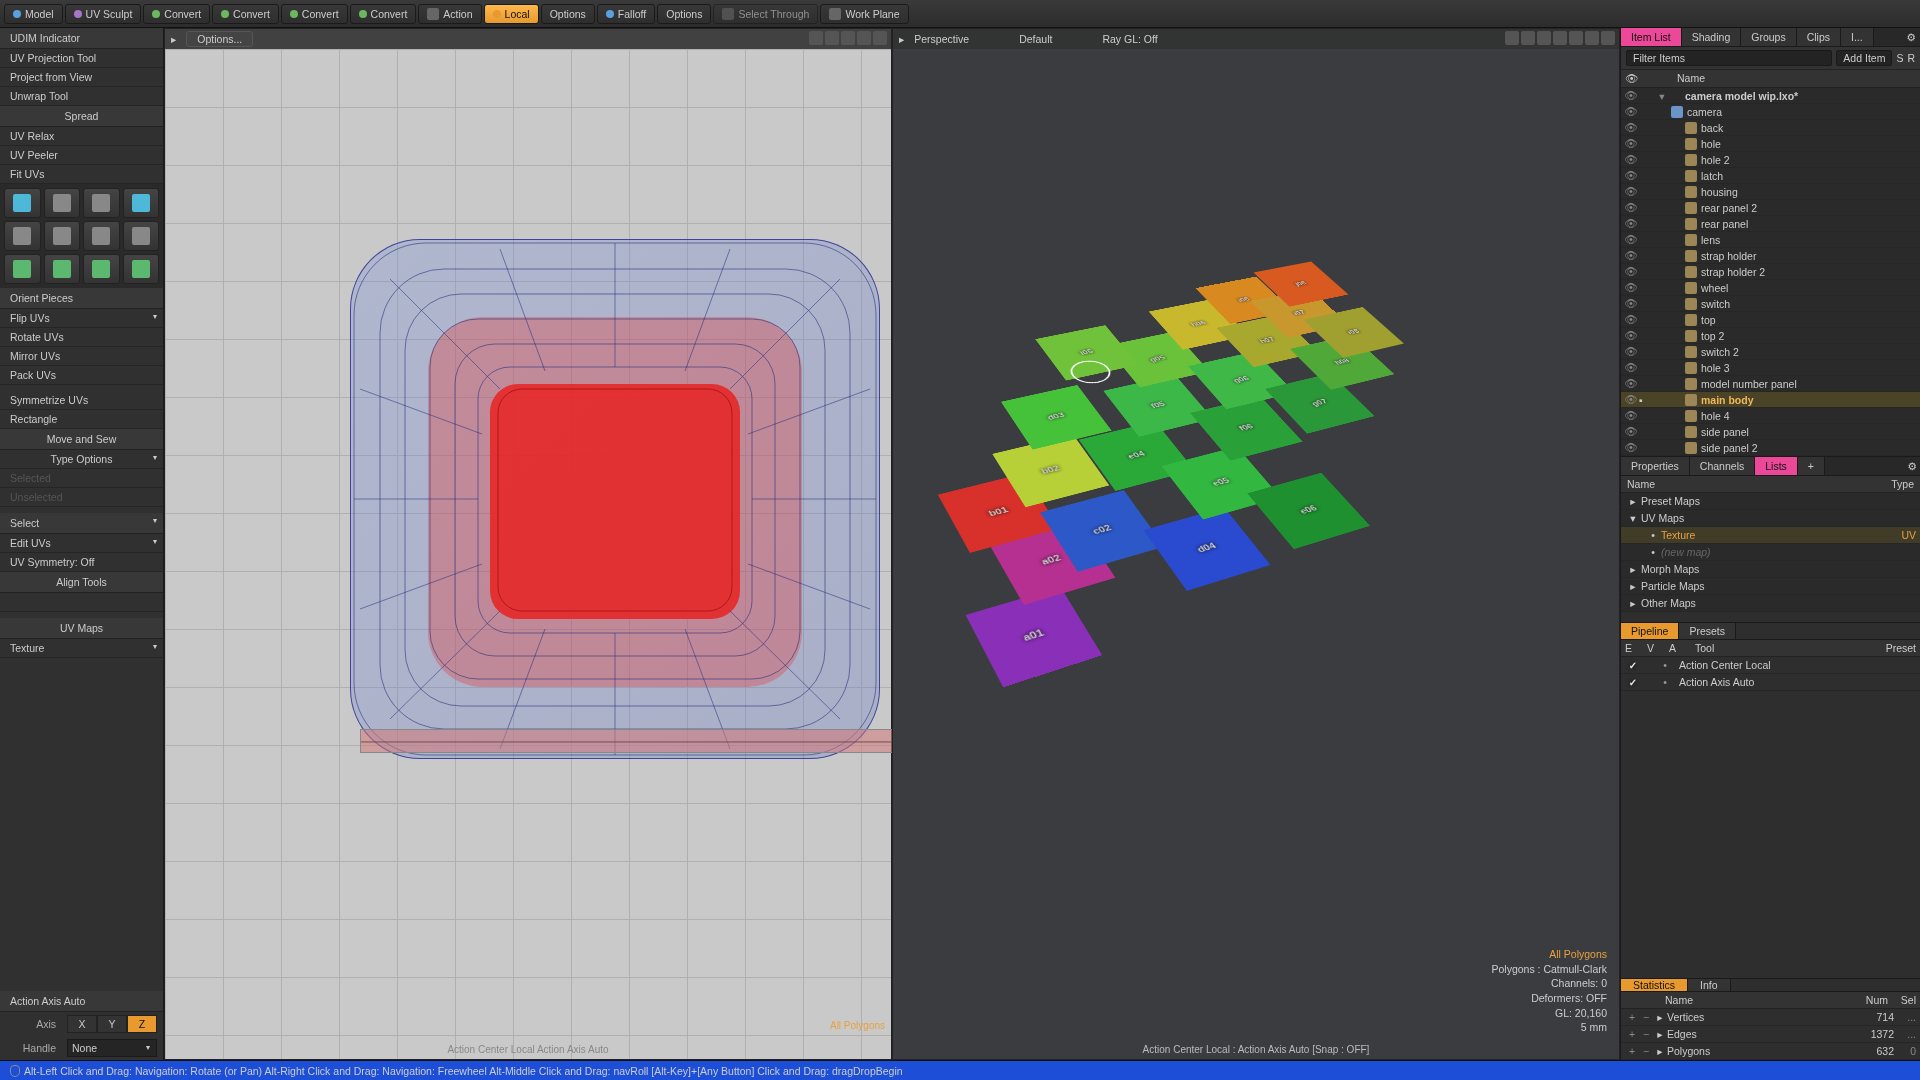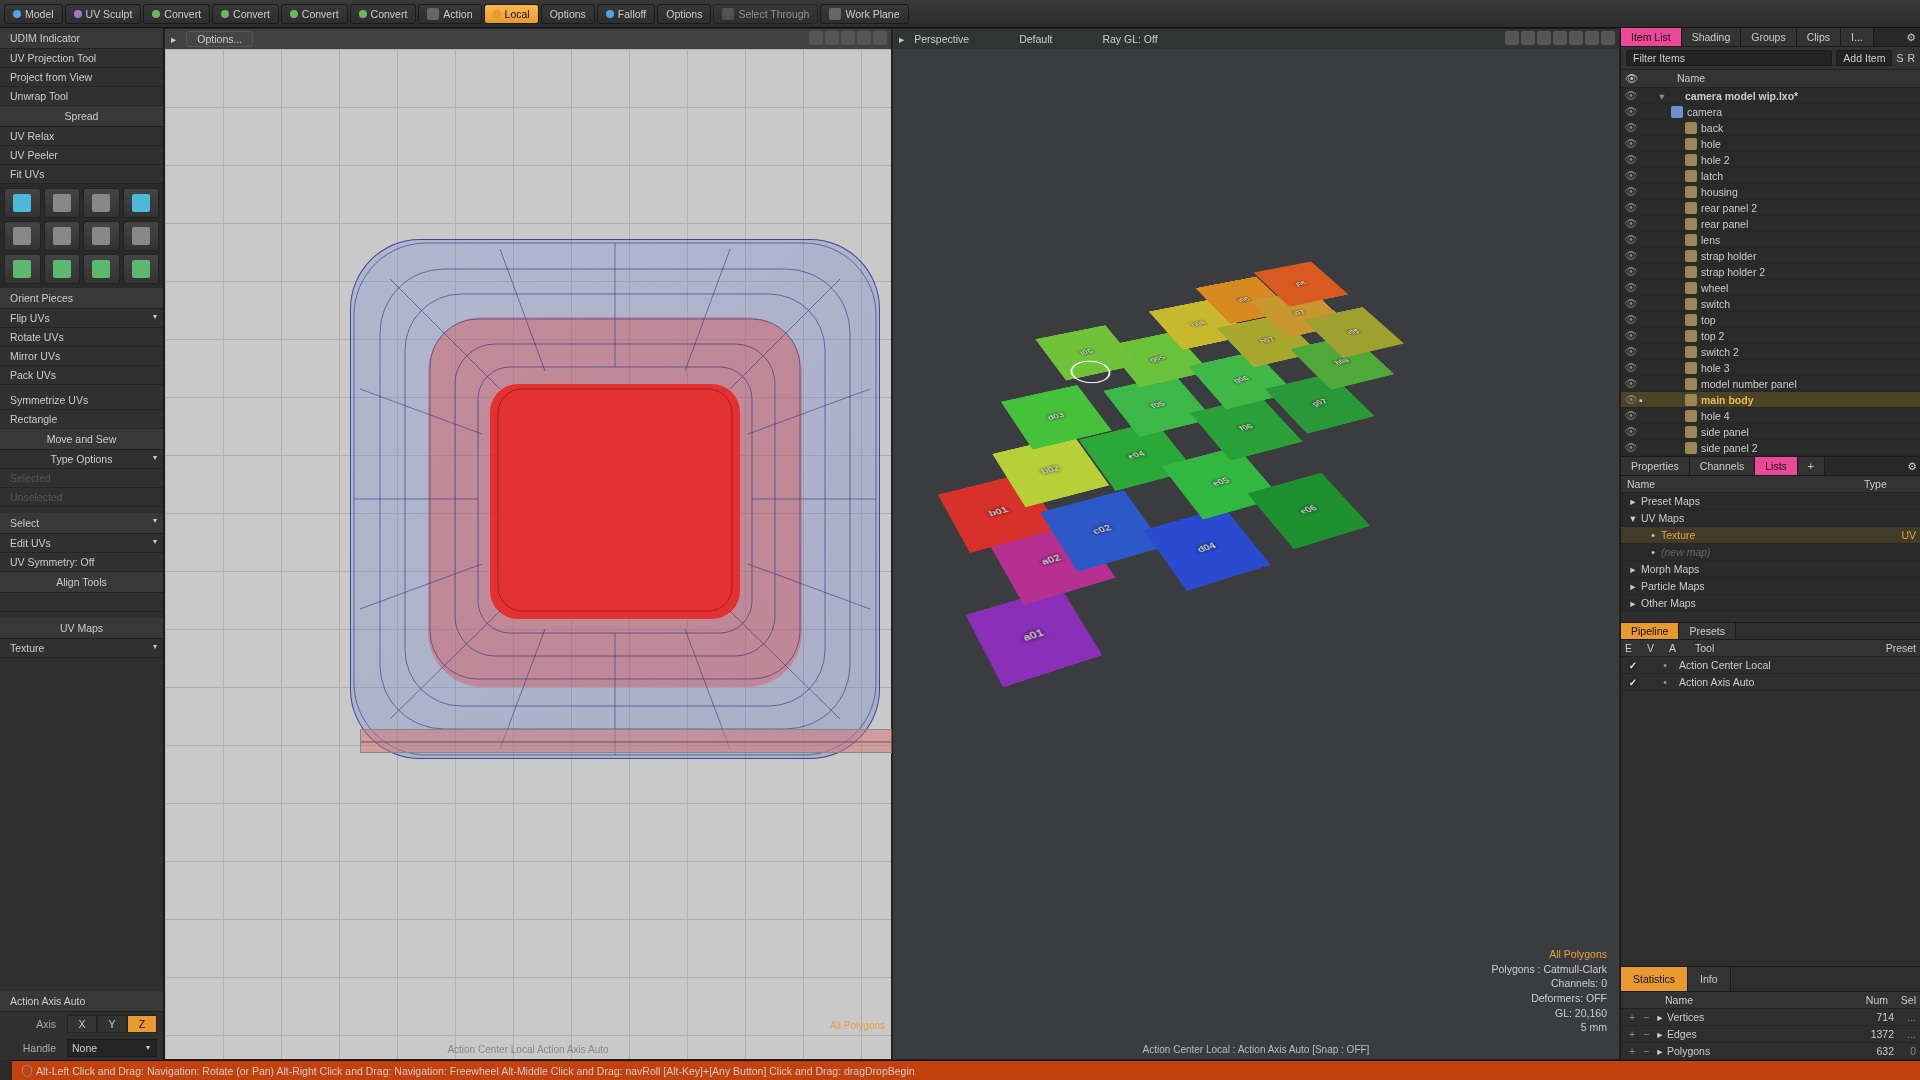--- a/index.html
+++ b/index.html
@@ -71,52 +71,52 @@
 .ic.grp{background:#6b94c8}.ic.msh{background:#9c8656}
 .tree-row .nm{flex:1}
 .tree-row.scene .nm{font-weight:700}
 .tree-row.sel-row{background:#4a4326}
 .tree-row.sel-row .nm{color:#f0b85a;font-weight:600}
 .indent1{padding-left:16px}.indent2{padding-left:30px}
 
 .rp-tabs2{display:flex;background:#282828;border-top:1px solid #1a1a1a;border-bottom:1px solid #1a1a1a}
 .rp-section{background:#2a2a2a}
 .rp-head-row{display:flex;padding:2px 6px;background:#333;border-bottom:1px solid #222}
-.rp-head-row .c1{flex:1}.rp-head-row .c2{width:50px;}
+.rp-head-row .c1{flex:1}.rp-head-row .c2{width:50px;text-align:right}
 .maps-row{display:flex;align-items:center;padding:2px 4px;border-bottom:1px solid #262626}
 .maps-row .exp{width:16px;text-align:center;cursor:pointer}
 .maps-row .nm{flex:1}
 .maps-row.sel{background:#413c28}
 .maps-row.sel .nm{color:#e8a040}
 .maps-row.child{padding-left:24px}
 .maps-row.dim .nm{color:#666;font-style:italic}
 
 .rp-pipe-bar{display:flex;border-top:1px solid #1a1a1a;border-bottom:1px solid #1a1a1a}
 .rp-pipe-bar .t{padding:2px 10px;background:#333;border-right:1px solid #1a1a1a}
 .rp-pipe-bar .t.hl{background:#e89a2e;color:#111}
 .pipe-row{display:flex;align-items:center;padding:2px 4px;border-bottom:1px solid #262626}
 .pipe-row .chk{width:16px;text-align:center}
 .pipe-row .dot{width:16px;text-align:center;color:#999}
 .pipe-hdr{display:flex;padding:2px 4px;background:#333;border-bottom:1px solid #222;gap:6px}
 .pipe-hdr span:first-of-type{flex:0 0 16px}
 
 .stats-bar{display:flex;border-top:1px solid #1a1a1a;border-bottom:1px solid #1a1a1a}
-.stats-bar .t{padding:6px 12px;background:#333;border-right:1px solid #1a1a1a}
+.stats-bar .t{padding:0 12px;background:#333;border-right:1px solid #1a1a1a}
 .stats-bar .t.hl{background:#e89a2e;color:#111}
 .stat-hdr{display:flex;padding:2px 4px;background:#333;border-bottom:1px solid #222}
 .stat-hdr .nm{flex:1;padding-left:40px}
 .stat-hdr .nu{width:40px;text-align:right}
 .stat-row{display:flex;align-items:center;padding:2px 4px;border-bottom:1px solid #262626}
 .stat-row .pm{width:14px;text-align:center;color:#888}
 .stat-row .ar{width:14px;text-align:center}
 .stat-row .nm{flex:1}
 .stat-row .nu{width:44px;text-align:right}
 .stat-row .se{width:22px;text-align:right;color:#888}
 
-.hintbar{position:absolute;bottom:0;left:12px;right:0;height:20px;background:#c2410c;border-top:1px solid #111;padding:2px 8px;display:flex;align-items:center;font-size:10px;color:#999;white-space:nowrap;overflow:hidden}
+.hintbar{position:absolute;bottom:0;left:0;right:0;height:20px;background:#1d4ed8;border-top:1px solid #111;padding:2px 8px;display:flex;align-items:center;font-size:10px;color:#999;white-space:nowrap;overflow:hidden}
 .hintbar span{margin-right:4px}
 .mouse-ic{width:10px;height:12px;border:1px solid #888;border-radius:4px 4px 5px 5px;margin:0 2px}
 .o-poly{position:absolute;right:6px;bottom:5px;color:#e8a040;font-size:10px}
 .vp-left .o-poly{bottom:28px}
 </style>
 </head>
 <body>
 
 <div class="topbar">
   <div class="tbtn">

